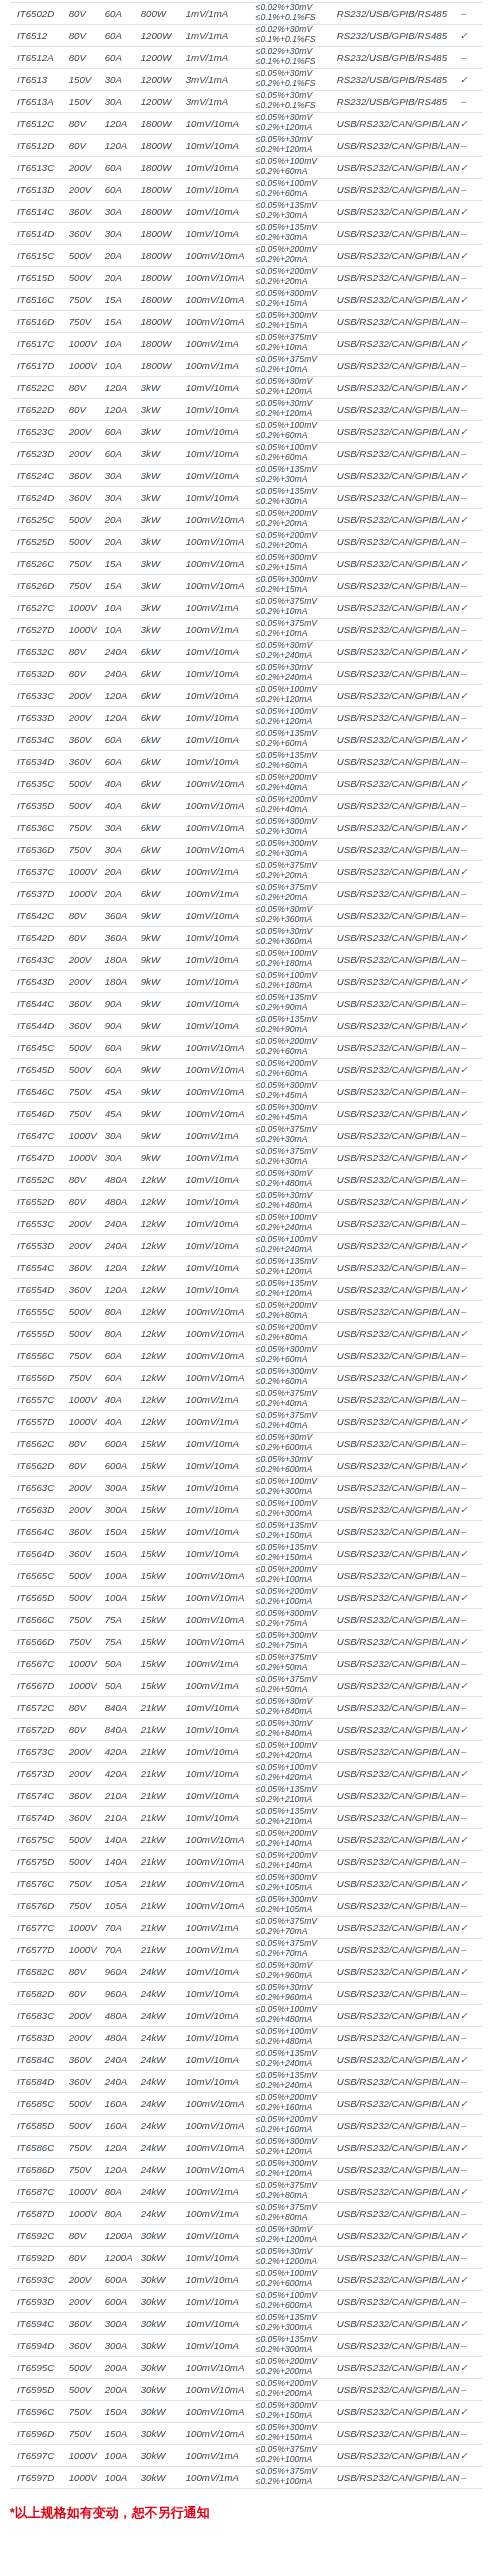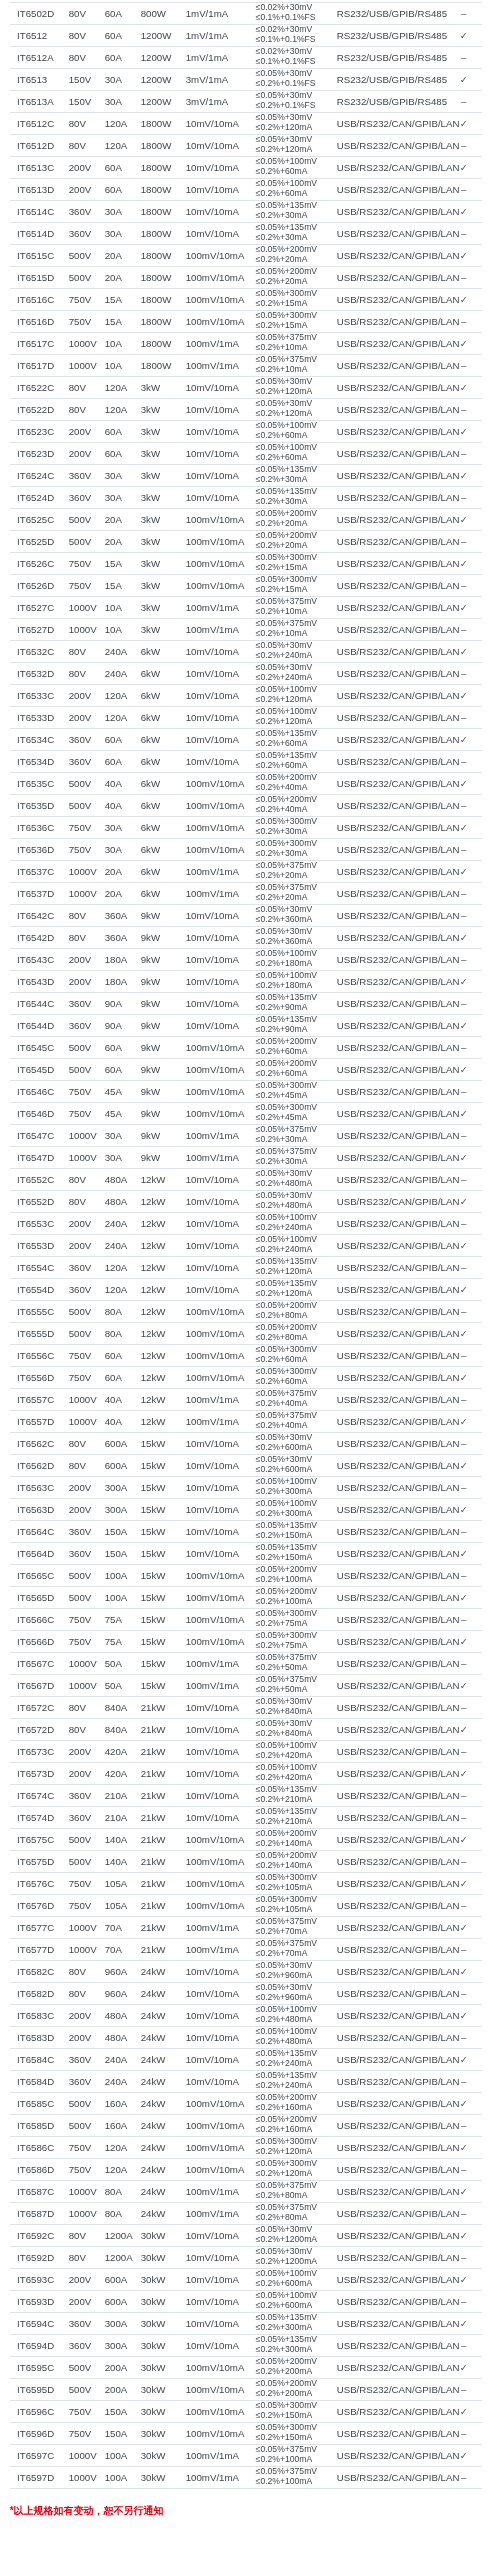--- a/index.html
+++ b/index.html
@@ -7,40 +7,41 @@
     width: 492px; height: 2576px;
     background: #ffffff;
     font-family: "Liberation Sans", sans-serif;
     color: #3f464c;
     overflow: hidden;
   }
   .spec-table {
     margin: 1.5px 0 0 9.7px;
     width: 472px;
     border-top: 0.7px solid #dde4e9;
+    font-style: italic;
   }
   .row {
     display: grid;
     grid-template-columns: 59px 36px 36px 45px 70px 81px 109px 36px;
     align-items: center;
     height: 22px;
     box-sizing: border-box;
     border-bottom: 0.7px solid #dde4e9;
     font-size: 9.7px;
     white-space: nowrap;
   }
   .cell { overflow: visible; }
   .cell.model { padding-left: 7.4px; }
   .cell.accuracy { font-size: 8.6px; line-height: 9.7px; }
   .cell.flag { text-align: center; color: #4a525a; font-size: 9.7px; }
   .check-glyph { color: #4a525a; }
   .dash-glyph { color: #4a525a; letter-spacing: 0; }
   .footnote {
     margin: 15px 0 0 9.7px;
-    font-size: 10px;
+    font-size: 13px;
     font-weight: bold;
     color: #e60012;
     font-family: "Liberation Sans", sans-serif;
   }
 </style>
 </head>
 <body>
 
 <div class="spec-table">
   <div class="row">

